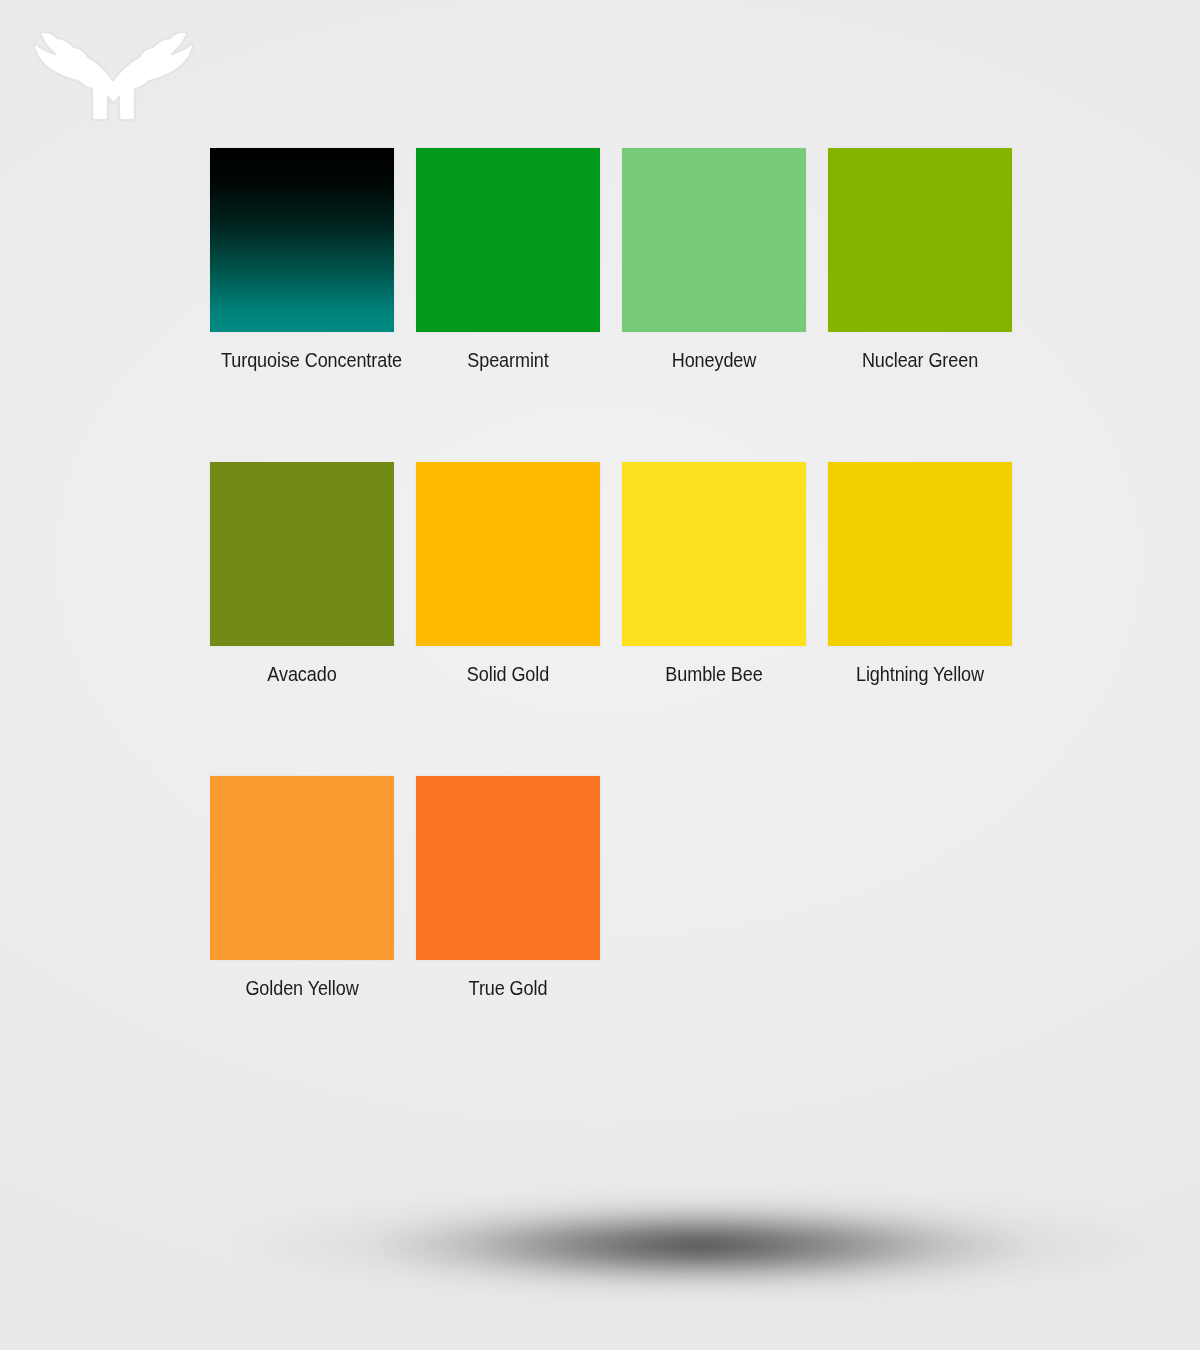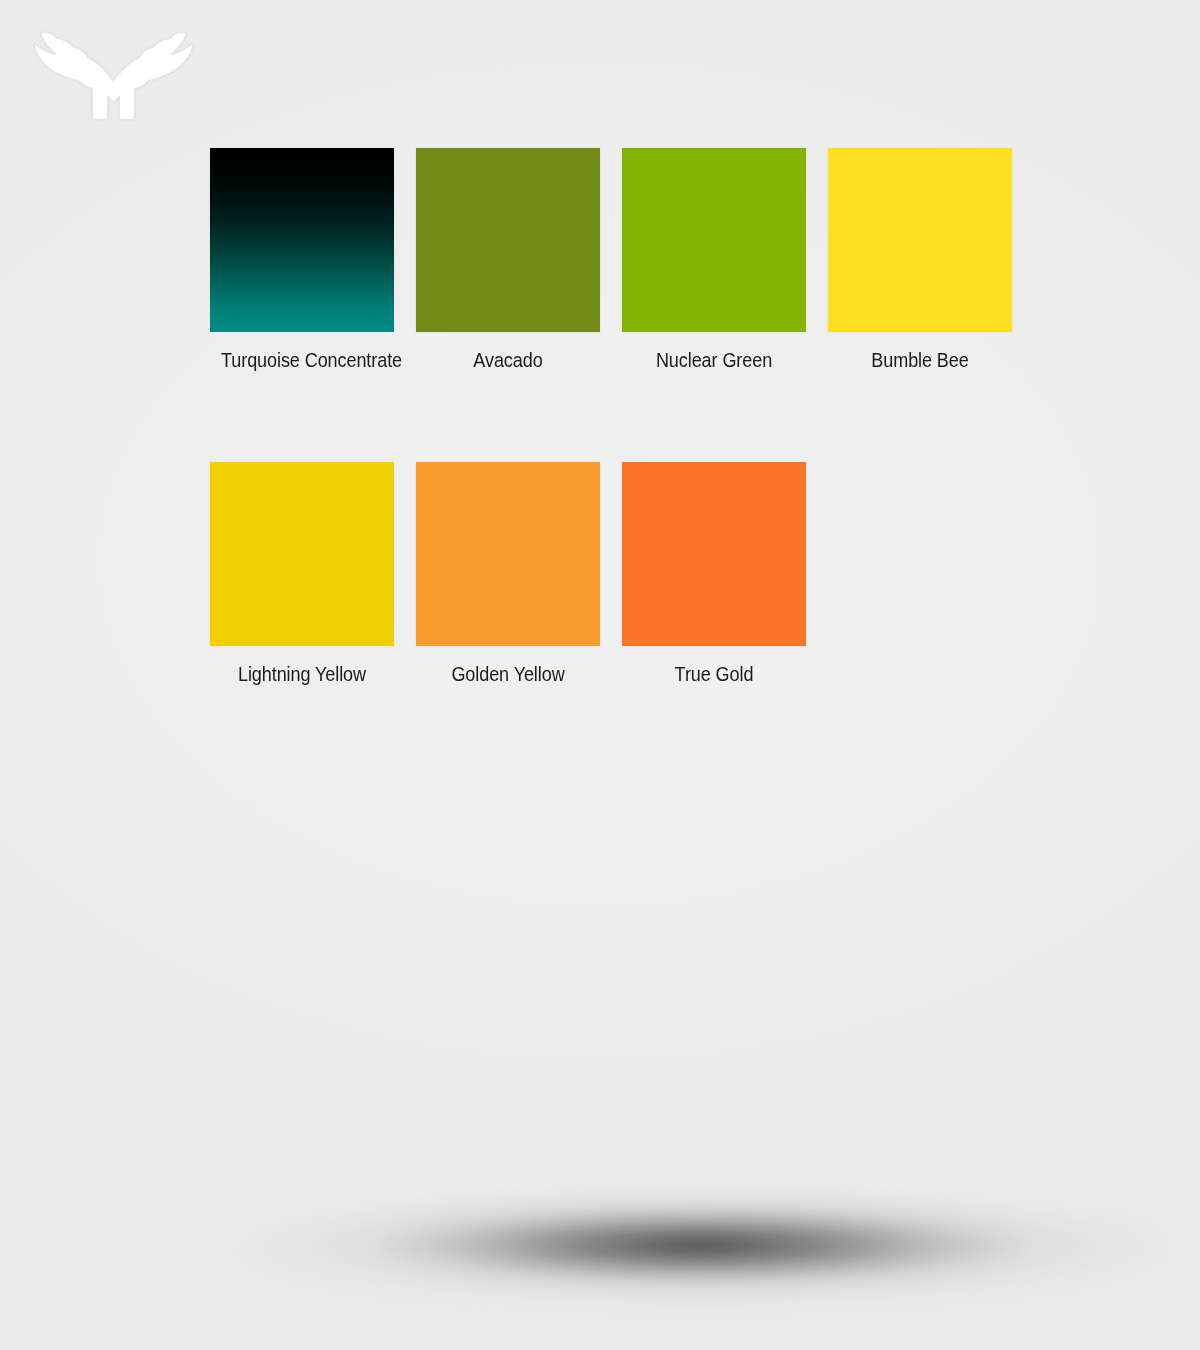--- a/index.html
+++ b/index.html
@@ -142,36 +142,48 @@
   </div>
 
   <div id="swatch-grid">
 
     <div class="swatch-cell">
       <span class="swatch-chip" style="background: linear-gradient(rgb(0, 0, 0) 0%, rgb(0, 7, 5) 18%, rgb(0, 36, 31) 42%, rgb(0, 88, 79) 68%, rgb(0, 128, 122) 88%, rgb(0, 139, 132) 100%);"></span>
       <span class="swatch-label">Turquoise Concentrate</span>
     </div>
 
 
-
-
+    <div class="swatch-cell">
+      <span class="swatch-chip" style="background: rgb(1, 153, 25);"></span>
+      <span class="swatch-label">Spearmint</span>
+    </div>
+
+
+    <div class="swatch-cell">
+      <span class="swatch-chip" style="background: rgb(120, 201, 122);"></span>
+      <span class="swatch-label">Honeydew</span>
+    </div>
+
+    <div class="swatch-cell">
+      <span class="swatch-chip" style="background: rgb(133, 179, 0);"></span>
+      <span class="swatch-label">Nuclear Green</span>
+    </div>
 
     <div class="swatch-cell">
       <span class="swatch-chip" style="background: rgb(114, 138, 22);"></span>
       <span class="swatch-label">Avacado</span>
     </div>
 
-    <div class="swatch-cell">
-      <span class="swatch-chip" style="background: rgb(133, 179, 0);"></span>
-      <span class="swatch-label">Nuclear Green</span>
-    </div>
-
-
-
-
+
+
+
+    <div class="swatch-cell">
+      <span class="swatch-chip" style="background: rgb(255, 187, 0);"></span>
+      <span class="swatch-label">Solid Gold</span>
+    </div>
 
 
     <div class="swatch-cell">
       <span class="swatch-chip" style="background: rgb(253, 225, 31);"></span>
       <span class="swatch-label">Bumble Bee</span>
     </div>
 
     <div class="swatch-cell">
       <span class="swatch-chip" style="background: rgb(242, 207, 0);"></span>
       <span class="swatch-label">Lightning Yellow</span>

